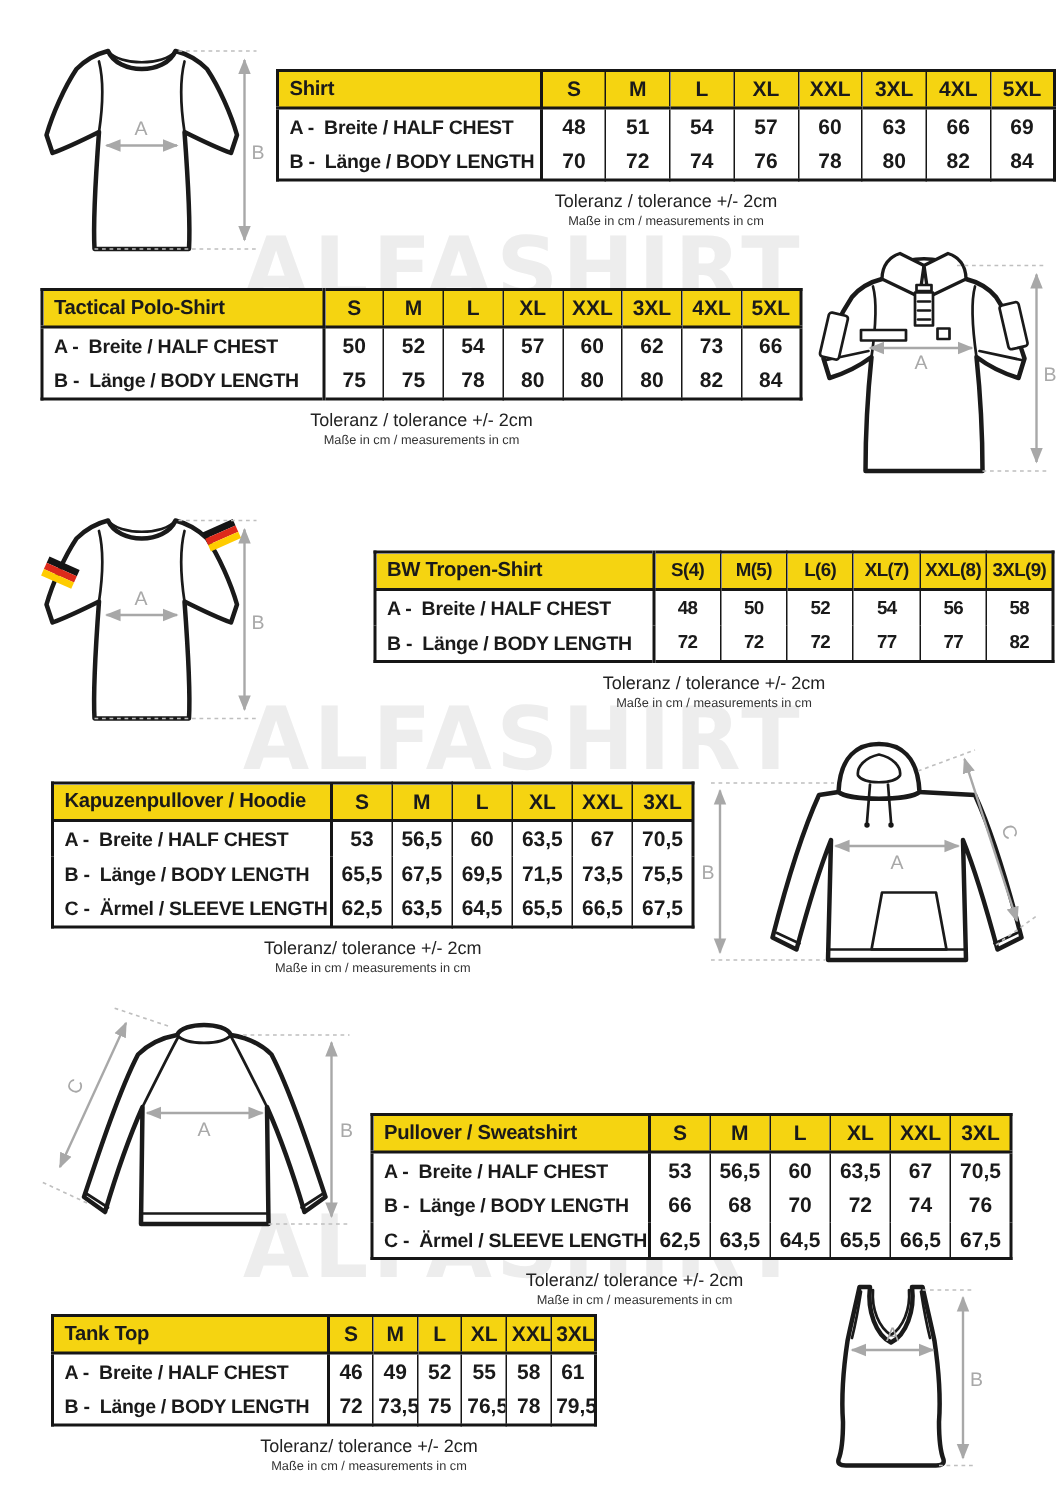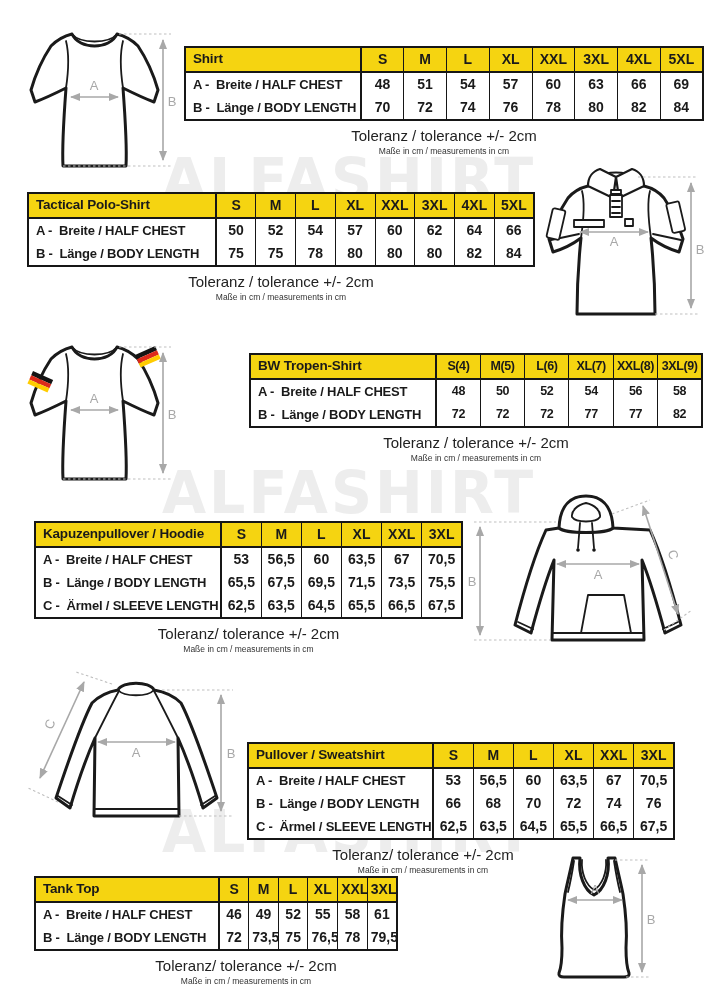--- a/index.html
+++ b/index.html
@@ -38,21 +38,21 @@
   table.size tr.head td{background:var(--header-yellow);
     border-bottom:2.5px solid var(--table-border);}
   table.size td.label-col{
     border-left:none;border-right:2.5px solid var(--table-border);
     text-align:left;padding-left:7px;font-size:13px;letter-spacing:-0.2px;
   }
   table.size td.title-cell{font-size:13.5px;letter-spacing:-0.2px;}
   table.size td.size-col{text-align:center;}
   .tight td.size-col{font-size:12.5px;letter-spacing:-0.4px;padding:1px 0;}
   .notes{text-align:center;margin-top:6px;line-height:1.25;}
-  .notes .tol{font-size:15px;color:#222;}
+  .notes .tol{font-size:12px;color:#222;}
   .notes .meas{font-size:8.5px;color:#333;}
   
   .drawing{position:absolute;z-index:1;}
   .garment{fill:#fff;stroke:var(--text-black);stroke-width:3;
     stroke-linejoin:round;stroke-linecap:round;}
   .detail{fill:none;stroke:var(--text-black);stroke-width:1.8;
     stroke-linejoin:round;stroke-linecap:round;}
   .detail-f{fill:#fff;stroke:var(--text-black);stroke-width:1.8;stroke-linejoin:round;}
   .collar{fill:#fff;stroke:var(--text-black);stroke-width:2.2;stroke-linejoin:round;}
   .arrow{stroke:var(--arrow-gray);stroke-width:1.6;fill:none;}
@@ -175,21 +175,21 @@
             <td class="size-col">5XL</td>
           </tr>
           <tr>
             <td class="label-col">A -  Breite / HALF CHEST</td>
             <td class="size-col">50</td>
             <td class="size-col">52</td>
             <td class="size-col">54</td>
             <td class="size-col">57</td>
             <td class="size-col">60</td>
             <td class="size-col">62</td>
-            <td class="size-col">64</td>
+            <td class="size-col">73</td>
             <td class="size-col">66</td>
           </tr>
           <tr>
             <td class="label-col">B -  Länge / BODY LENGTH</td>
             <td class="size-col">75</td>
             <td class="size-col">75</td>
             <td class="size-col">78</td>
             <td class="size-col">80</td>
             <td class="size-col">80</td>
             <td class="size-col">80</td>
@@ -274,21 +274,21 @@
       <text class="alabel" x="74" y="70" text-anchor="middle">A</text>
     </g>
     <g>
       <line class="dotted" x1="99" y1="14" x2="151" y2="14"></line>
       <line class="dotted" x1="43" y1="146" x2="151" y2="146"></line>
       <line class="arrow" x1="143" y1="20" x2="143" y2="140" marker-start="url(#m3)" marker-end="url(#m3)"></line>
       <text class="alabel" x="152" y="86" text-anchor="middle">B</text>
     </g>
   </svg>
 
-  <div class="tbl-section" style="left:249px;top:353px;width:454px">
+  <div class="tbl-section" style="left:249px;top:367px;width:454px">
     <table class="size tight" style="width:454px">
         <colgroup>
           <col style="width: 186px;">
           <col>
           <col>
           <col>
           <col>
           <col>
           <col>
         </colgroup>

